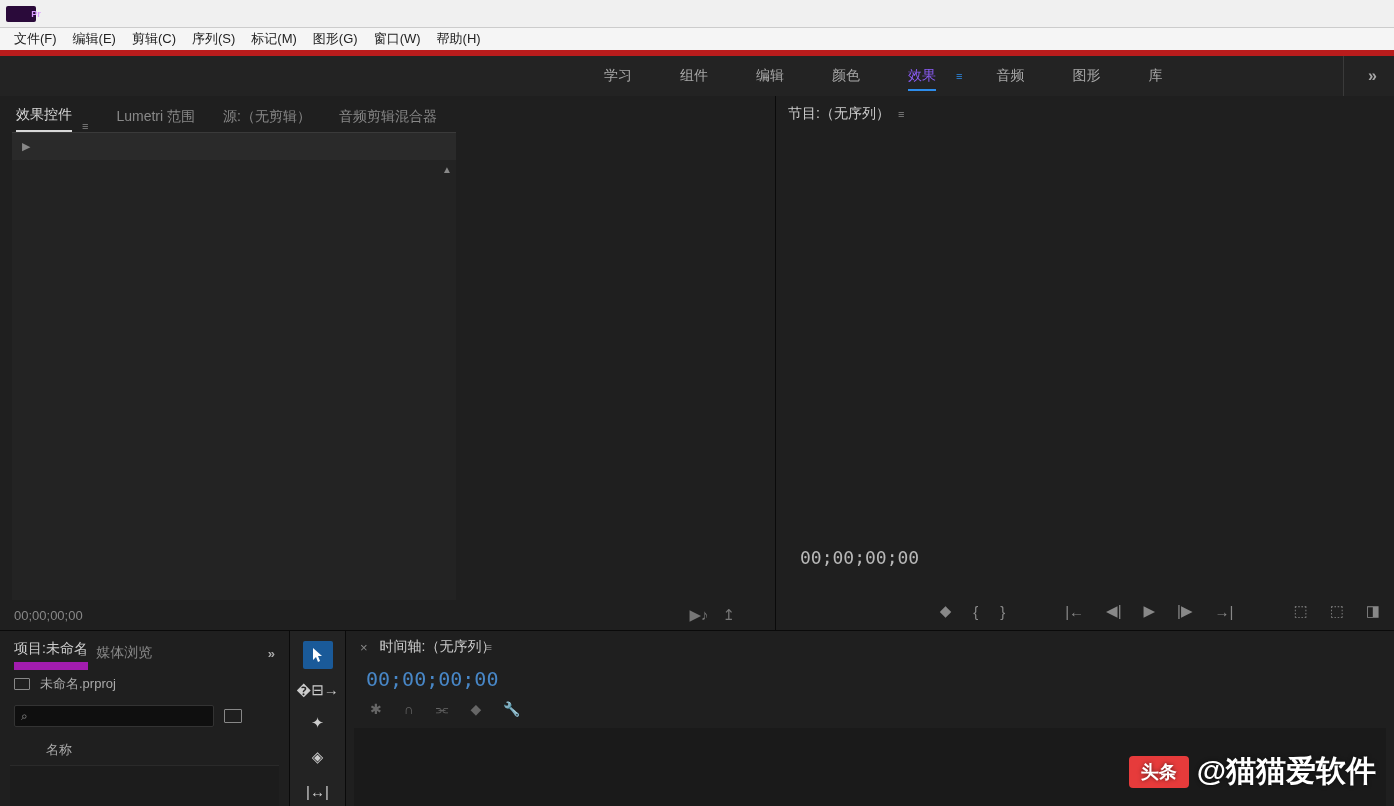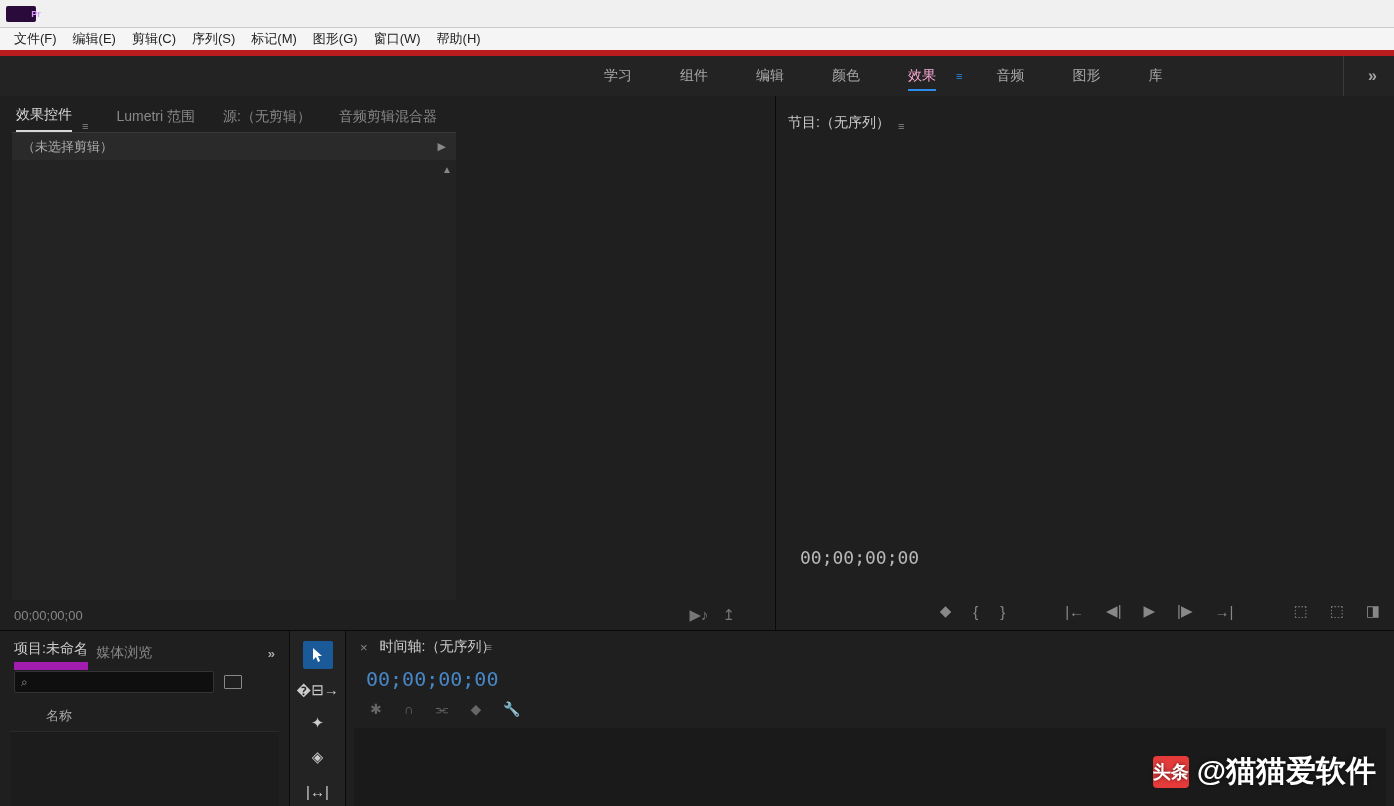--- a/index.html
+++ b/index.html
@@ -10,21 +10,21 @@
 .app-icon { width: 16px; height: 16px; background: #2a0a3a; color: #d89aff; font-size: 9px; font-weight: bold; display: flex; align-items: center; justify-content: center; margin-right: 8px; border-radius: 2px; padding-left: 30px; }
 .title-text { color: #333; font-size: 13px; }
 
 
 .menu-bar { height: 28px; background: #f5f5f5; display: flex; align-items: center; padding: 0 8px; gap: 4px; border-bottom: 6px solid #b91c1c; }
 .menu-item { color: #222; font-size: 13px; padding: 3px 6px; cursor: pointer; }
 
 
 .workspace-bar { height: 40px; background: #232323; display: flex; align-items: center; padding-left: 580px; }
 .ws-tab { color: #a8a8a8; font-size: 14px; padding: 10px 24px; cursor: pointer; position: relative; }
-.ws-tab.active { color: #f9a8d4; }
+.ws-tab.active { color: #8b5cf6; }
 .ws-tab.active::after { content: ""; position: absolute; bottom: 4px; left: 24px; right: 24px; height: 2px; background: #2d8ceb; }
 .ws-menu-icon { color: #2d8ceb; margin-left: -14px; padding: 0 10px; cursor: pointer; font-size: 11px; }
 .ws-overflow { position: absolute; right: 18px; color: #a8a8a8; cursor: pointer; font-size: 16px; font-weight: bold; letter-spacing: -1px; border-left: 1px solid #3a3a3a; padding-left: 24px; height: 40px; display: flex; align-items: center; }
 
 
 .panels-top { display: flex; height: 534px; }
 .panel-left { width: 776px; background: #1f1f1f; border-right: 1px solid #0a0a0a; display: flex; flex-direction: column; }
 .panel-right { flex: 1; background: #1f1f1f; display: flex; flex-direction: column; }
 
 
@@ -38,21 +38,21 @@
 .ec-header { height: 28px; background: #2a2a2a; display: flex; align-items: center; padding: 0 10px; margin: 0 8px 0 12px; width: 444px; border-top: 1px solid #3a3a3a; }
 .ec-header-text { color: #aaa; flex: 1; }
 .ec-header-arrow { color: #888; font-size: 11px; }
 .ec-body { flex: 1; background: #232323; margin: 0 8px 0 12px; width: 444px; position: relative; }
 .ec-scroll { position: absolute; top: 4px; right: 4px; color: #888; font-size: 10px; }
 .ec-footer { height: 30px; display: flex; align-items: center; padding: 0 14px; }
 .ec-timecode { color: #888; font-size: 13px; }
 .ec-footer-icons { margin-left: auto; margin-right: 26px; display: flex; gap: 14px; color: #777; font-size: 14px; }
 
 
-.program-header { height: 36px; display: flex; align-items: flex-end; padding: 0 12px; color: #ccc; font-size: 14px; }
+.program-header { height: 36px; display: flex; align-items: center; padding: 0 12px; color: #ccc; font-size: 14px; }
 .program-header-menu { color: #888; font-size: 11px; margin-left: 8px; cursor: pointer; }
 .program-body { flex: 1; background: #1f1f1f; position: relative; }
 .program-timecode { position: absolute; bottom: 62px; left: 24px; color: #b8b8b8; font-size: 18px; font-family: "Consolas", monospace; }
 .program-controls { position: absolute; bottom: 10px; left: 0; right: 0; display: flex; align-items: center; justify-content: flex-end; gap: 22px; padding: 0 14px; color: #888; }
 .pc-icon { cursor: pointer; font-size: 15px; }
 
 
 .panels-bottom { display: flex; height: 178px; border-top: 1px solid #0a0a0a; }
 .project-panel { width: 290px; background: #1f1f1f; border-right: 1px solid #0a0a0a; display: flex; flex-direction: column; padding: 8px 0 0 0; }
 .project-tabs { display: flex; align-items: center; padding: 0 14px; gap: 10px; height: 28px; }
@@ -77,21 +77,21 @@
 
 .timeline-panel { flex: 1; background: #1f1f1f; display: flex; flex-direction: column; }
 .timeline-header { height: 32px; display: flex; align-items: center; padding: 0 14px; gap: 8px; color: #ccc; font-size: 14px; }
 .timeline-close { color: #888; cursor: pointer; font-size: 13px; margin-right: 4px; }
 .timeline-timecode { padding: 4px 20px; color: #4887c7; font-size: 20px; font-family: "Consolas", monospace; }
 .timeline-icons { display: flex; gap: 22px; padding: 6px 24px; color: #666; font-size: 14px; }
 .timeline-body { flex: 1; background: #1a1a1a; margin: 4px 8px 0 8px; }
 
 
 .watermark { position: absolute; bottom: 14px; right: 18px; color: #fff; font-size: 30px; font-weight: bold; pointer-events: none; display: flex; align-items: center; gap: 8px; text-shadow: 0 0 4px rgba(0,0,0,0.6); }
-.watermark-logo { background: #e63b3b; color: #fff; font-size: 18px; padding: 4px 0; border-radius: 4px; }
+.watermark-logo { background: #e63b3b; color: #fff; font-size: 18px; padding: 4px 12px; border-radius: 4px; }
 </style>
 </head>
 <body>
 
 <div class="title-bar">
   <div class="app-icon">Pr</div>
 </div>
 
 <div class="menu-bar">
   <div class="menu-item">文件(F)</div>
@@ -122,21 +122,20 @@
   <div class="panel-left">
     <div class="panel-tabs">
       <div class="panel-tab active">效果控件</div>
       <div class="panel-tab-menu">≡</div>
       <div class="panel-tab">Lumetri 范围</div>
       <div class="panel-tab">源:（无剪辑）</div>
       <div class="panel-tab">音频剪辑混合器</div>
     </div>
     <div class="effect-controls">
       <div class="ec-header">
-        <span class="ec-header-text">（未选择剪辑）</span>
         <span class="ec-header-arrow">▶</span>
       </div>
       <div class="ec-body">
         <div class="ec-scroll">▲</div>
       </div>
       <div class="ec-footer">
         <span class="ec-timecode">00;00;00;00</span>
         <div class="ec-footer-icons">
           <span class="pc-icon">▶♪</span>
           <span class="pc-icon">↥</span>
@@ -173,20 +172,24 @@
 
 <div class="panels-bottom">
 
   <div class="project-panel">
     <div class="project-tabs">
       <span class="proj-tab active">项目:未命名</span>
       <span class="panel-tab-menu">≡</span>
       <span class="proj-tab" style="color:#888">媒体浏览</span>
       <span class="proj-overflow">»</span>
     </div>
+    <div class="proj-file-row">
+      <span class="proj-folder-icon"></span>
+      <span>未命名.prproj</span>
+    </div>
     <div class="proj-search-row">
       <div class="proj-search">
         <span>⌕</span>
       </div>
       <span class="proj-bin-icon"></span>
     </div>
     <div class="proj-list-header">名称</div>
     <div class="proj-list-body"></div>
   </div>
 

